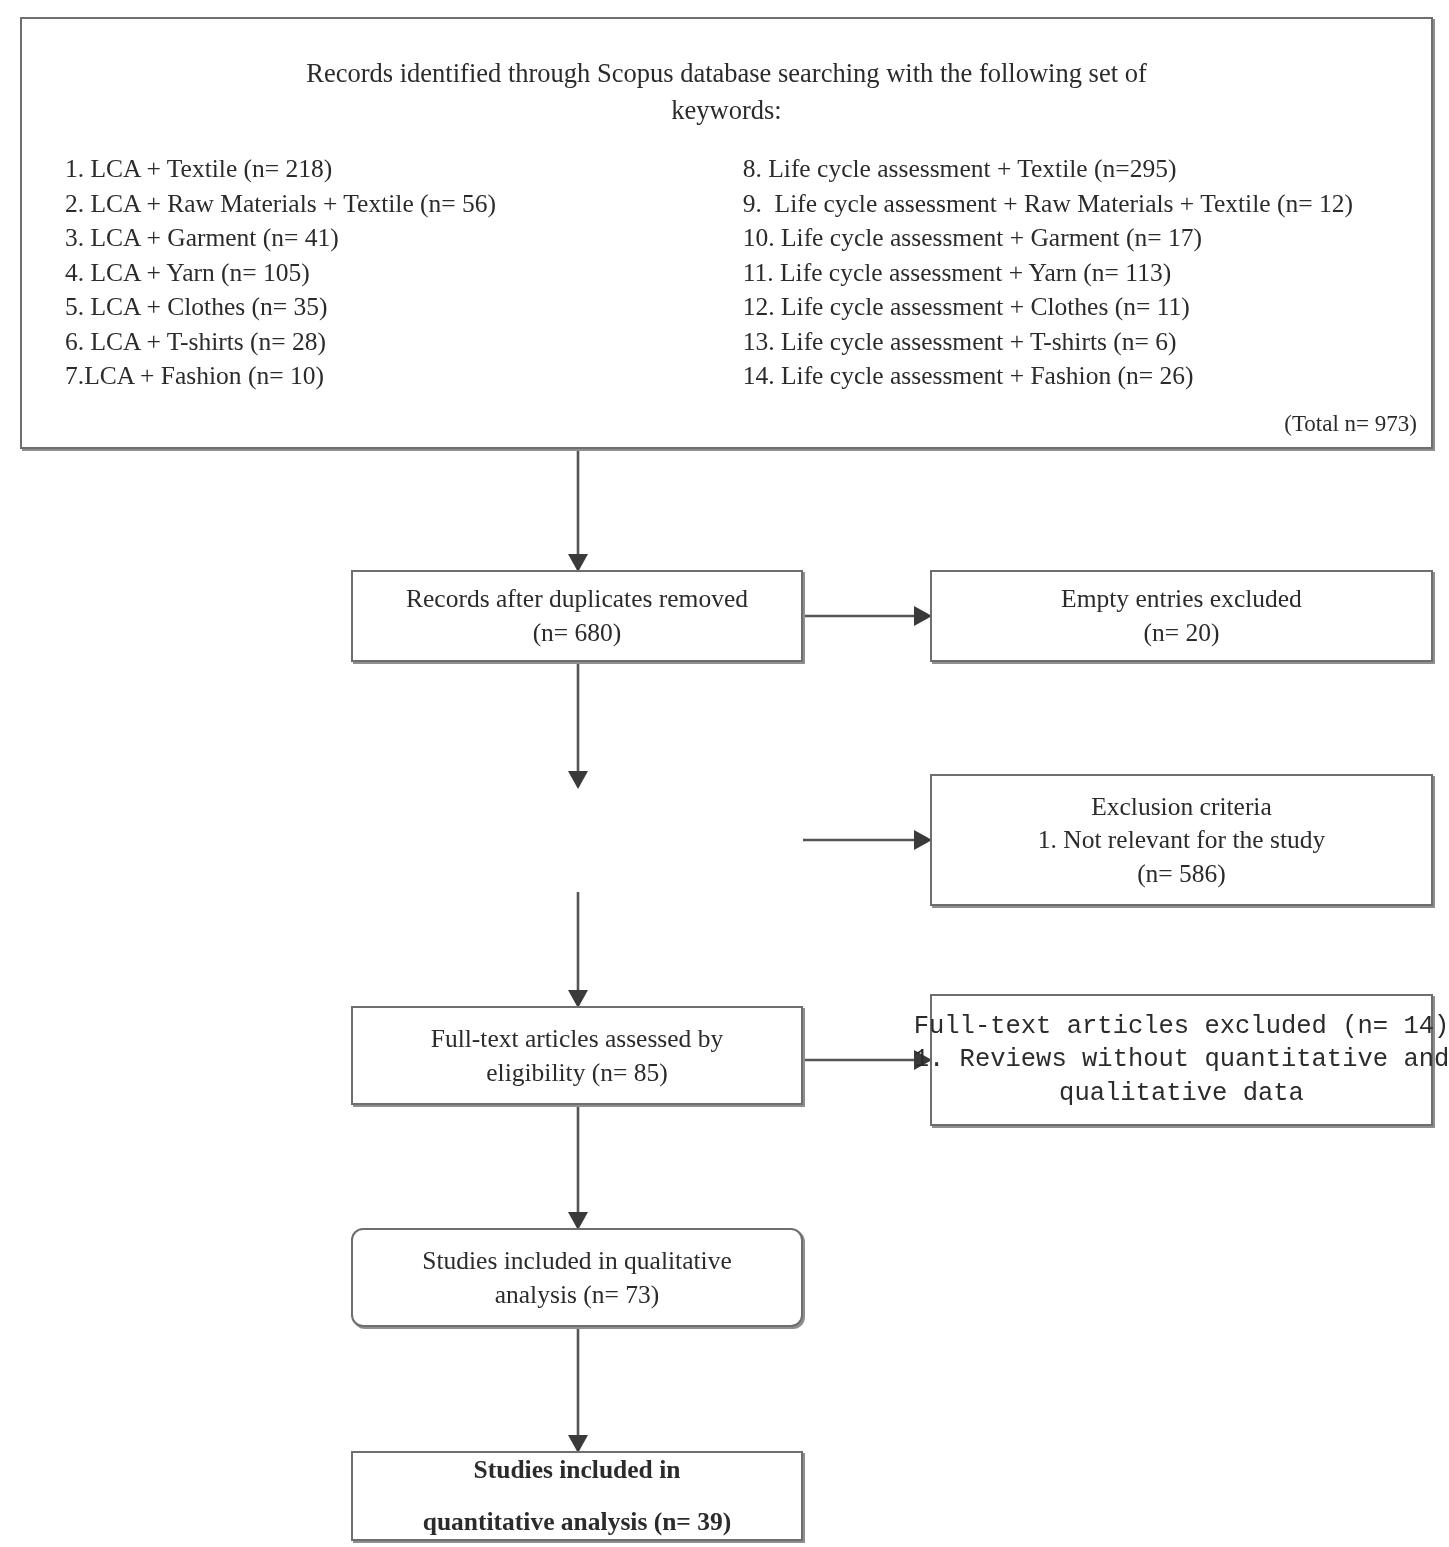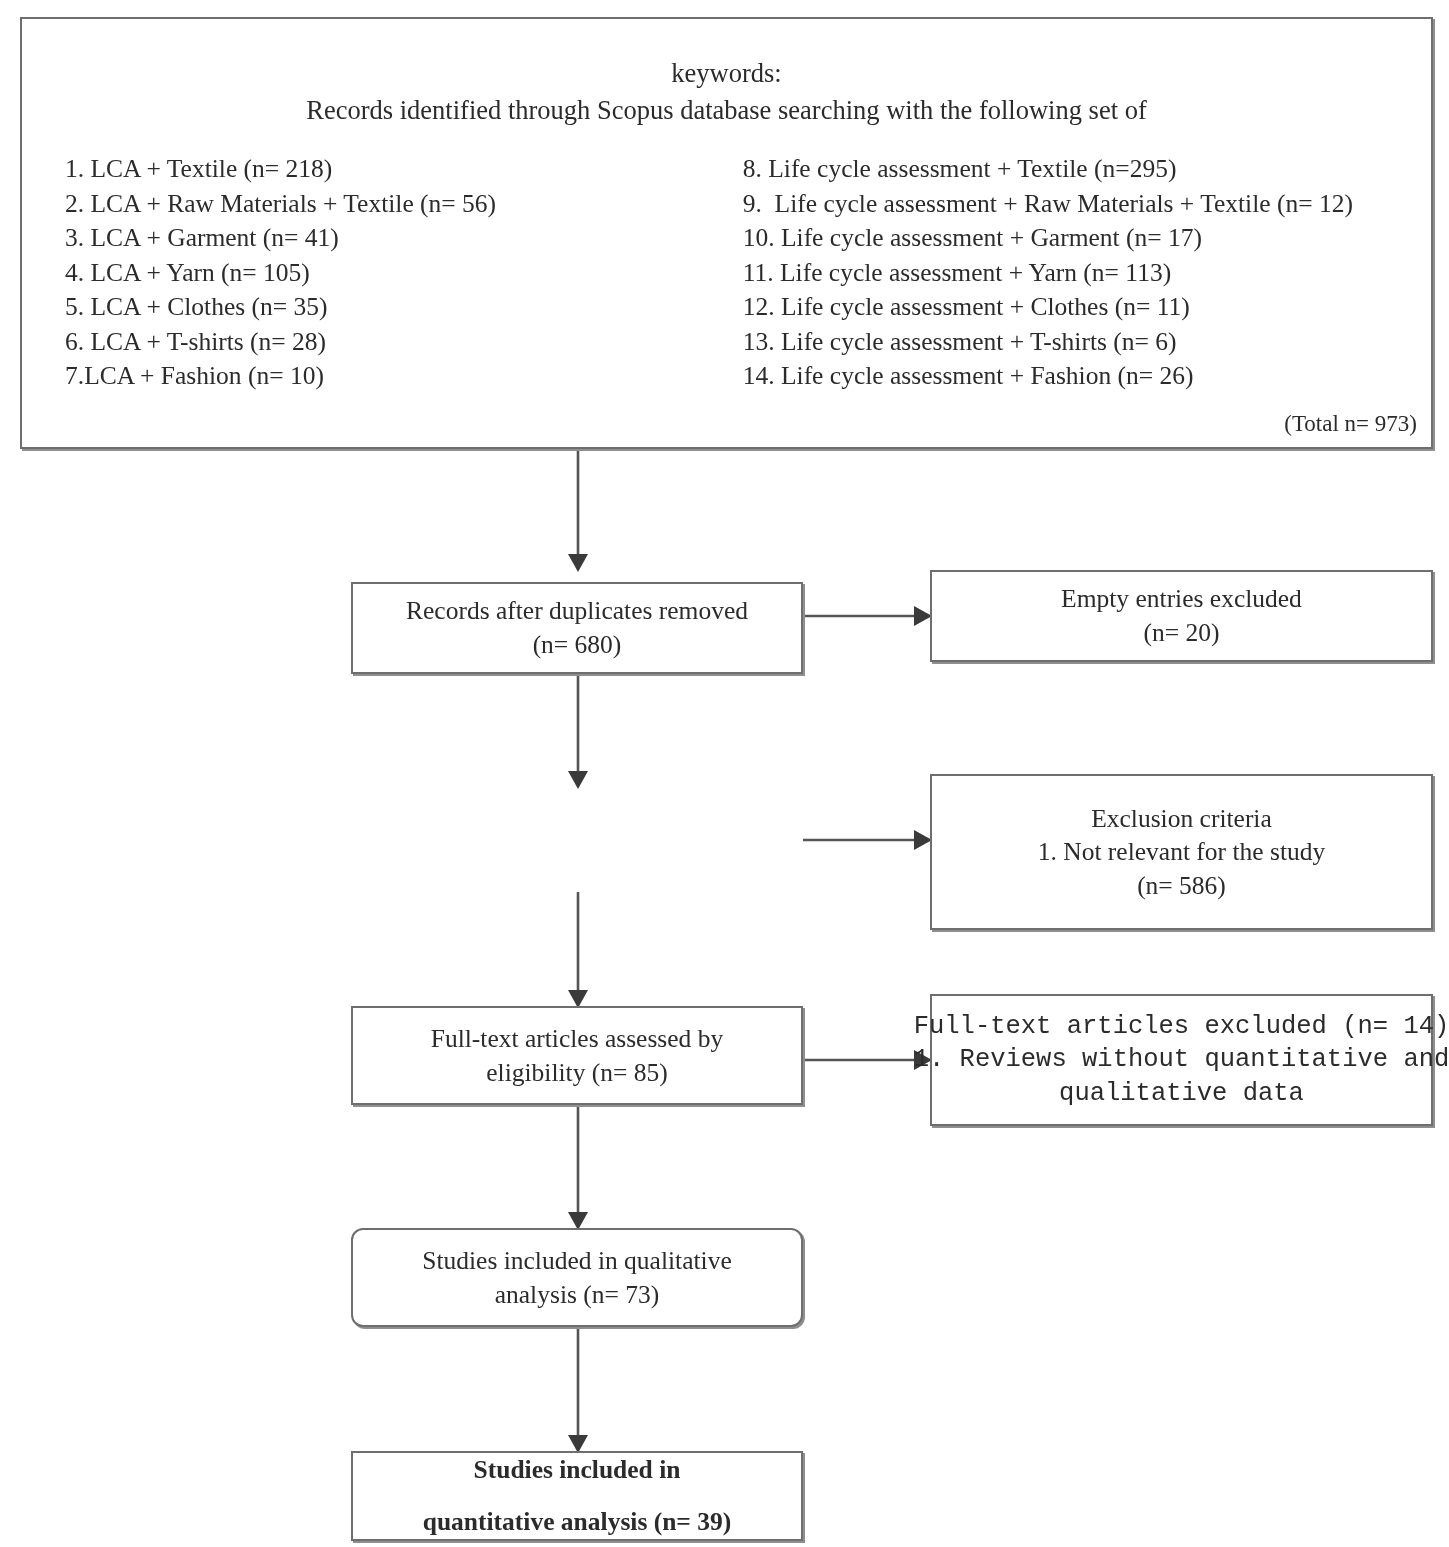--- a/index.html
+++ b/index.html
@@ -79,34 +79,34 @@
     font-size: 23px;
     white-space: pre;
   }
 
   
   .main-box {
     left: 351px;
     width: 452px;
     font-size: 25.5px;
   }
-  #box-duplicates  { top: 570px;  height: 92px; margin-top: 12px;  }
+  #box-duplicates  { top: 570px;  height: 92px;  }
   #box-screened    { top: 787px;  height: 105px; }
   #box-fulltext    { top: 1006px; height: 99px;  }
   #box-qualitative { top: 1228px; height: 99px; border-radius: 12px;  }
   #box-quantitative{ top: 1451px; height: 90px; font-weight: bold; justify-content: space-between; }
 
   
   .side-box {
     left: 930px;
     width: 503px;
     font-size: 25.5px;
   }
   #box-empty-entries   { top: 570px;  height: 92px;  }
-  #box-exclusion       { top: 774px;  height: 156px; }
+  #box-exclusion       { top: 774px;  height: 132px; }
   #box-fulltext-excl   { top: 994px;  height: 132px; font-family: Liberation Mono, monospace; }
 
   
   svg#connectors {
     position: absolute;
     left: 0;
     top: 0;
     width: 1449px;
     height: 1547px;
     pointer-events: none;
@@ -162,22 +162,22 @@
 
     <g>
       <line class="conn-line" x1="578" y1="1327" x2="578" y2="1445"></line>
       <polygon class="conn-head" points="578,1453 568,1435 588,1435"></polygon>
     </g>
   </svg>
 
   <div class="box" id="search-box">
 
     <div id="search-box-title">
+      <span class="line">Records identified through Scopus database searching with the following set of</span>
       <span class="line">keywords:</span>
-      <span class="line">Records identified through Scopus database searching with the following set of</span>
     </div>
 
     <div id="keyword-columns">
       <div class="keyword-col" id="keyword-col-left">
         <span class="keyword-item">1. LCA + Textile (n= 218)</span>
         <span class="keyword-item">2. LCA + Raw Materials + Textile (n= 56)</span>
         <span class="keyword-item">3. LCA + Garment (n= 41)</span>
         <span class="keyword-item">4. LCA + Yarn (n= 105)</span>
         <span class="keyword-item">5. LCA + Clothes (n= 35)</span>
         <span class="keyword-item">6. LCA + T-shirts (n= 28)</span>

